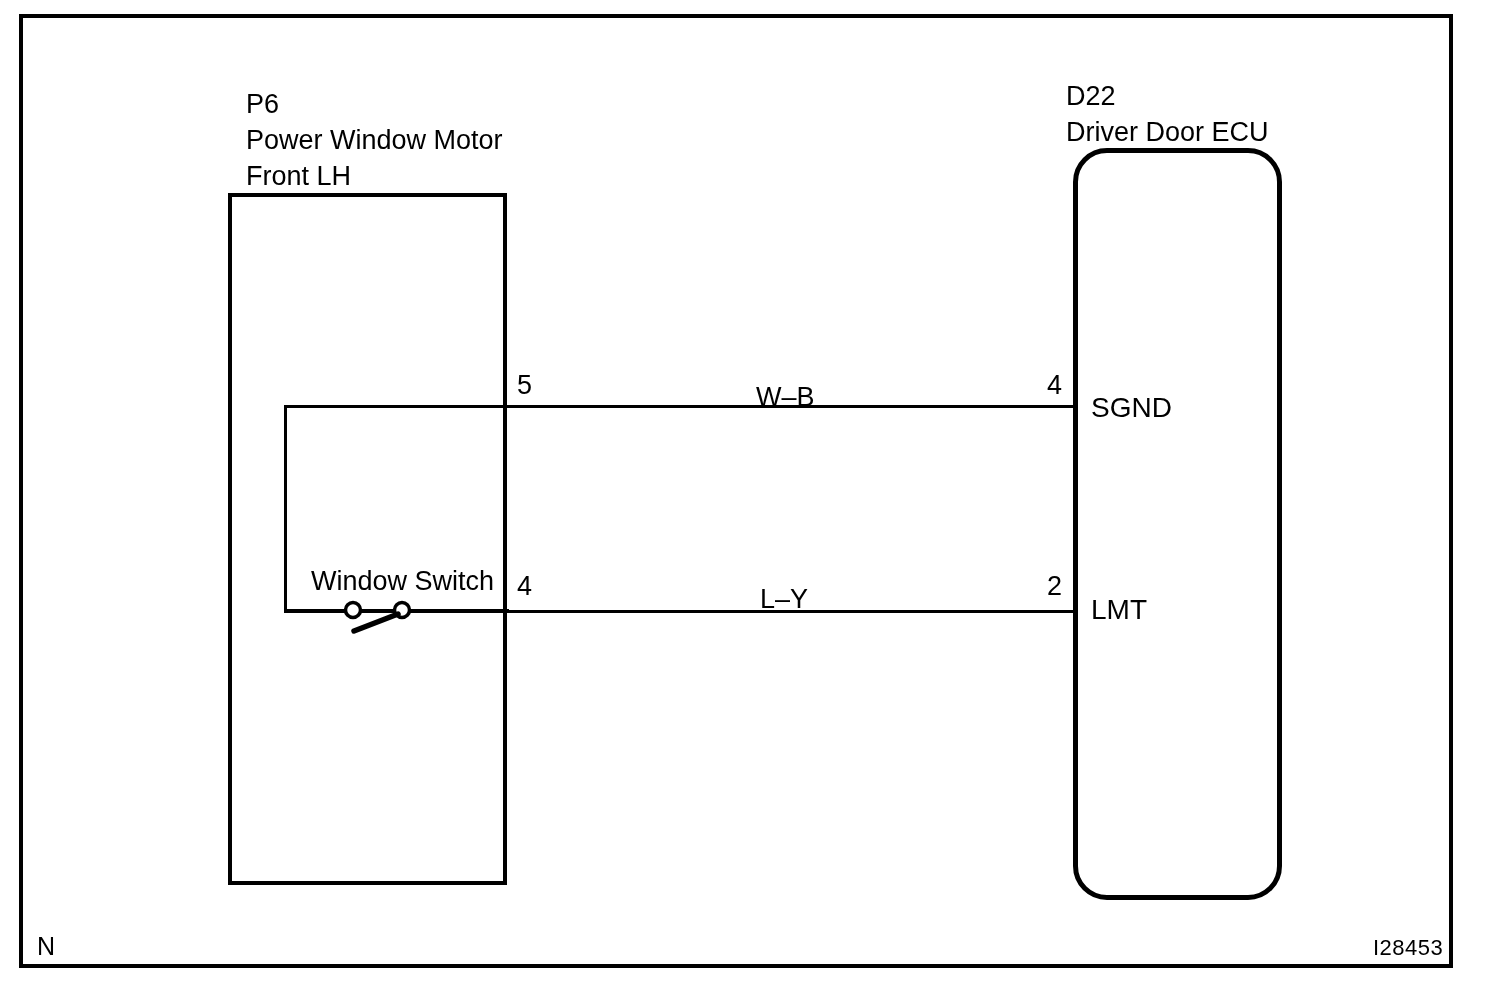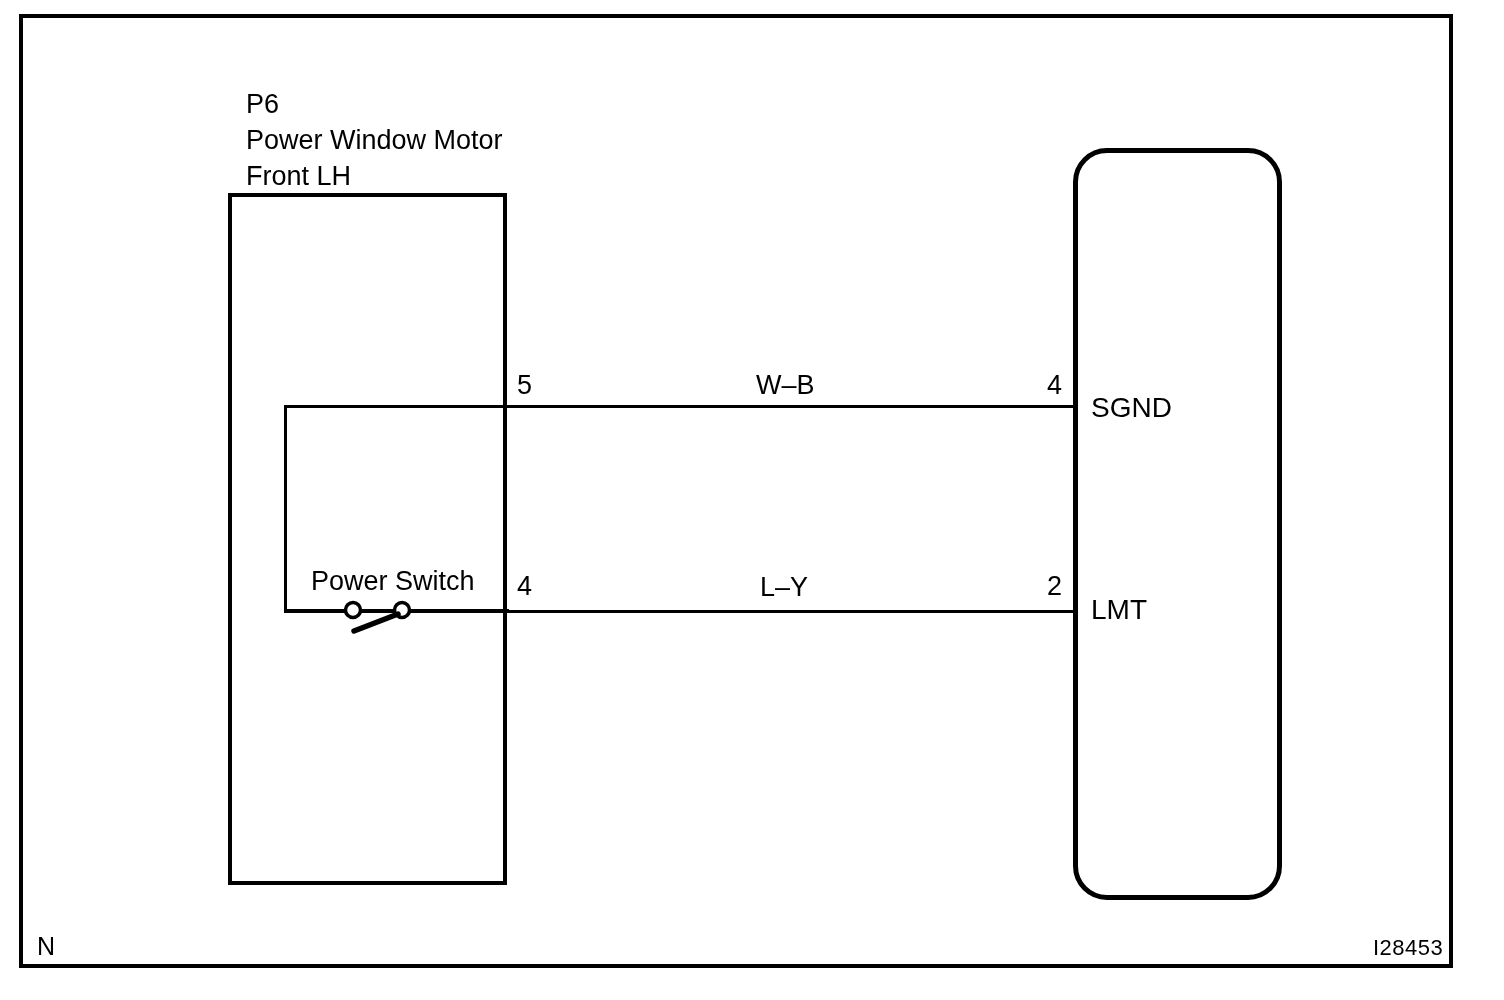--- a/index.html
+++ b/index.html
@@ -93,20 +93,21 @@
   #pin-4-left { left: 517px; top: 573px; }
   #pin-4-right { left: 1047px; top: 372px; text-align: right; }
   #pin-2-right { left: 1047px; top: 573px; text-align: right; }
 
   
   .wire-code {
     position: absolute;
     font-size: 27px;
     line-height: 27px;
     white-space: pre;
+    margin-top: 12px;
   }
   #code-wb { left: 756px; top: 372px; }
   #code-ly { left: 760px; top: 574px; }
 
   
   .terminal-name {
     position: absolute;
     font-size: 28px;
     line-height: 28px;
     white-space: pre;
@@ -154,20 +155,22 @@
 <body>
 
 <div id="page">
 
   <div id="frame"></div>
 
   <div class="label-block" id="motor-label">P6
 Power Window Motor
 Front LH</div>
 
+  <div class="label-block" id="ecu-label">D22
+Driver Door ECU</div>
 
   <div id="motor-box"></div>
 
   <div id="switch-box"></div>
 
   <div id="ecu-box"></div>
 
   <div class="wire" id="wire-sgnd"></div>
   <div class="wire" id="wire-lmt"></div>
 
@@ -176,21 +179,21 @@
 
   <div class="pin-num" id="pin-4-right">4</div>
   <div class="pin-num" id="pin-2-right">2</div>
 
   <div class="wire-code" id="code-wb">W–B</div>
   <div class="wire-code" id="code-ly">L–Y</div>
 
   <div class="terminal-name" id="term-sgnd">SGND</div>
   <div class="terminal-name" id="term-lmt">LMT</div>
 
-  <div id="switch-caption">Power Switch</div>
+  <div id="switch-caption">Window Switch</div>
 
   <svg id="switch-symbol" viewBox="0 0 92 48">
     <circle cx="18" cy="18" r="7.5" fill="#ffffff" stroke="#000000" stroke-width="3.5"></circle>
     <circle cx="67" cy="18" r="7.5" fill="#ffffff" stroke="#000000" stroke-width="3.5"></circle>
     <line x1="63" y1="22" x2="19" y2="39" stroke="#000000" stroke-width="5.5" stroke-linecap="round"></line>
   </svg>
 
   <div id="corner-n">N</div>
   <div id="corner-code">I28453</div>
 

